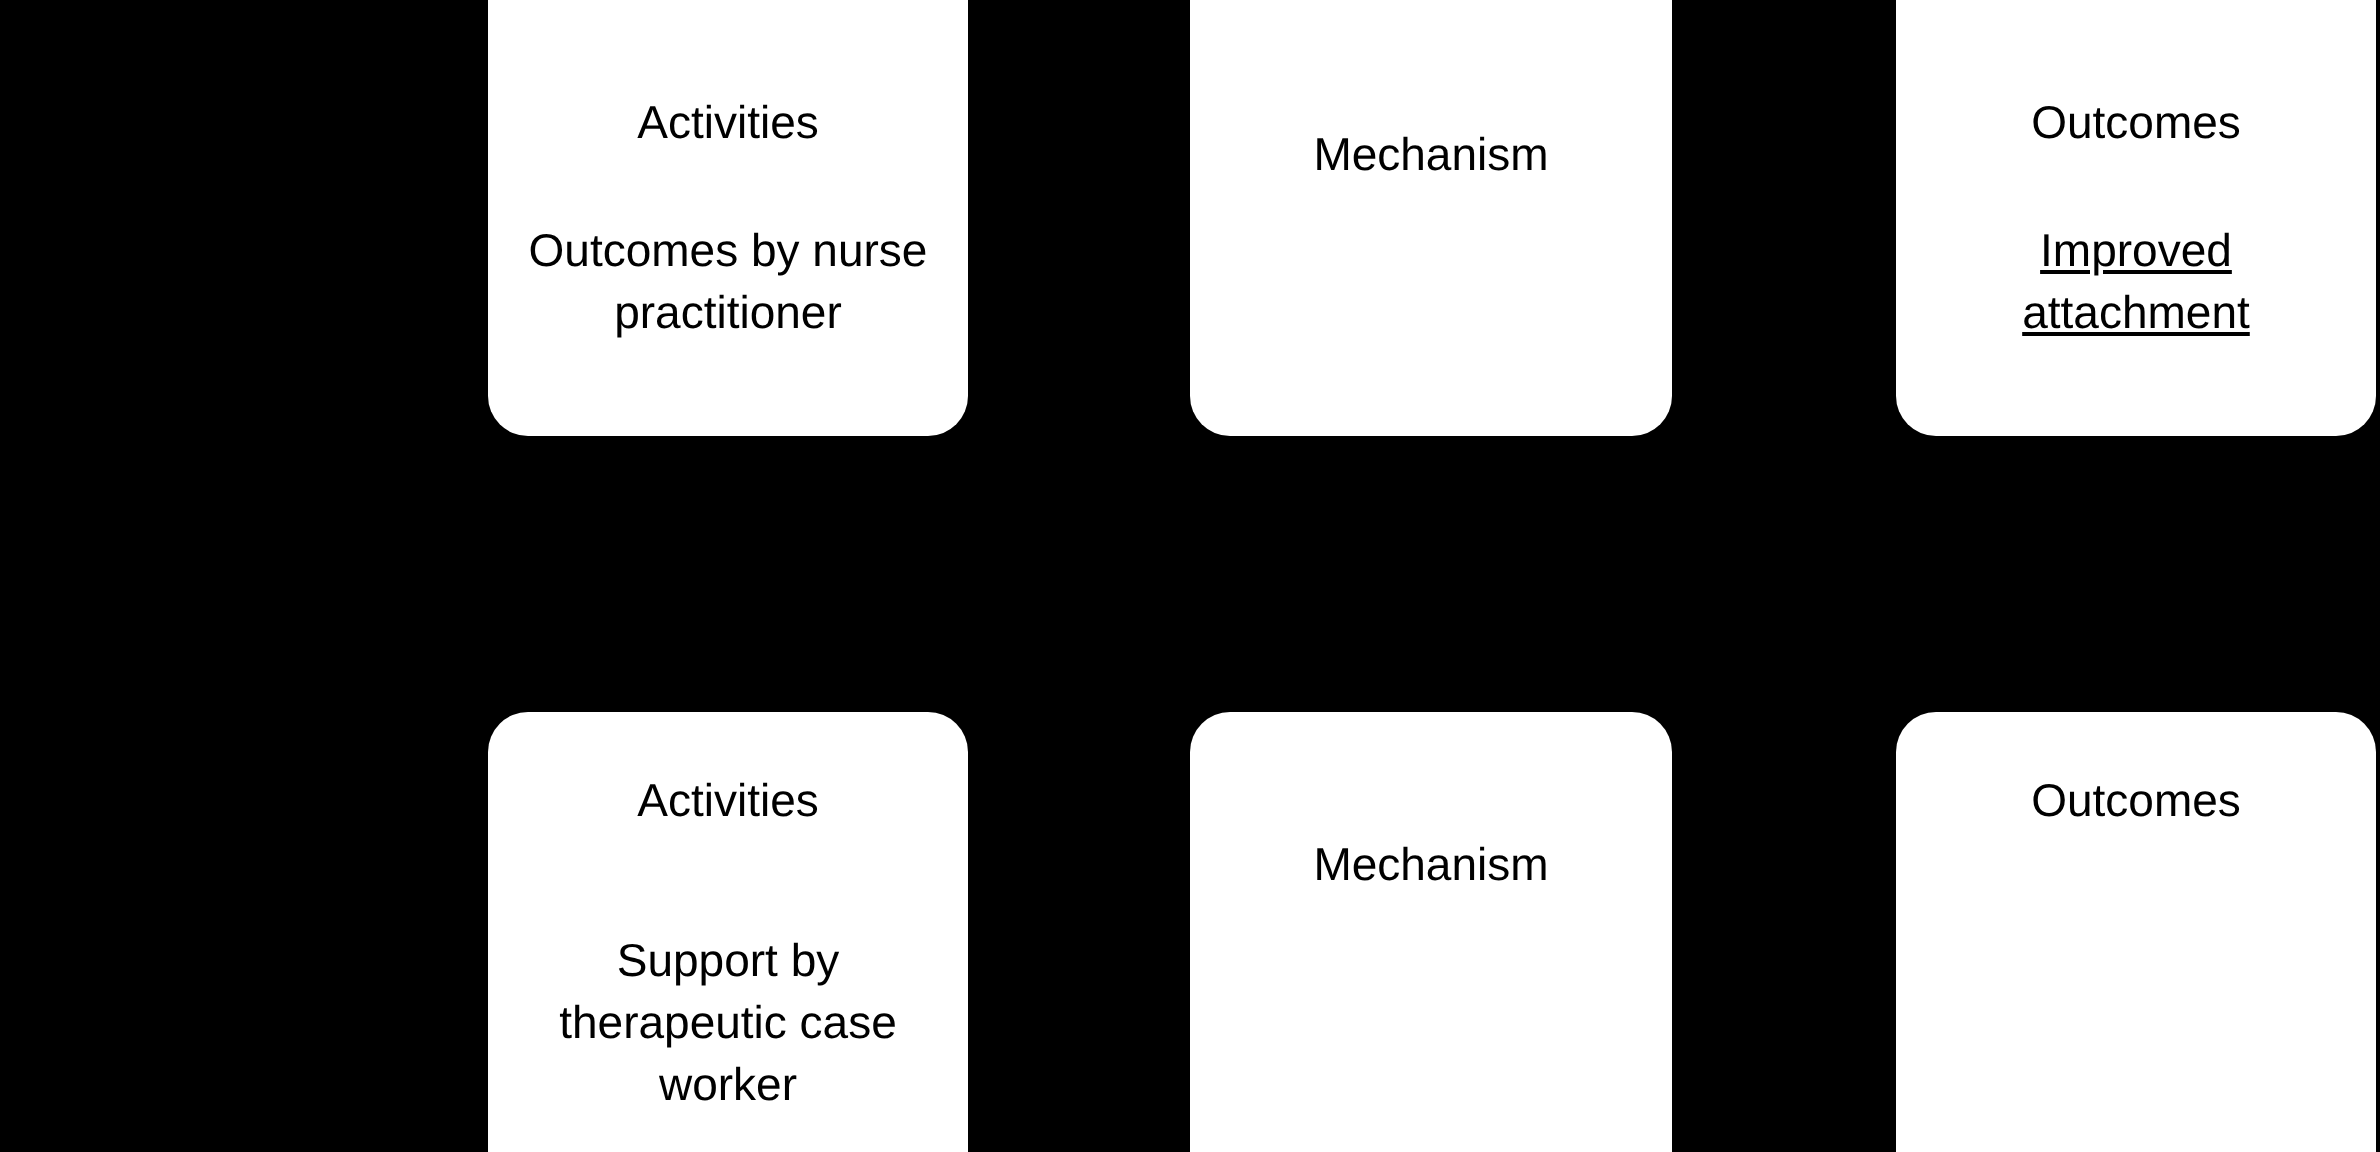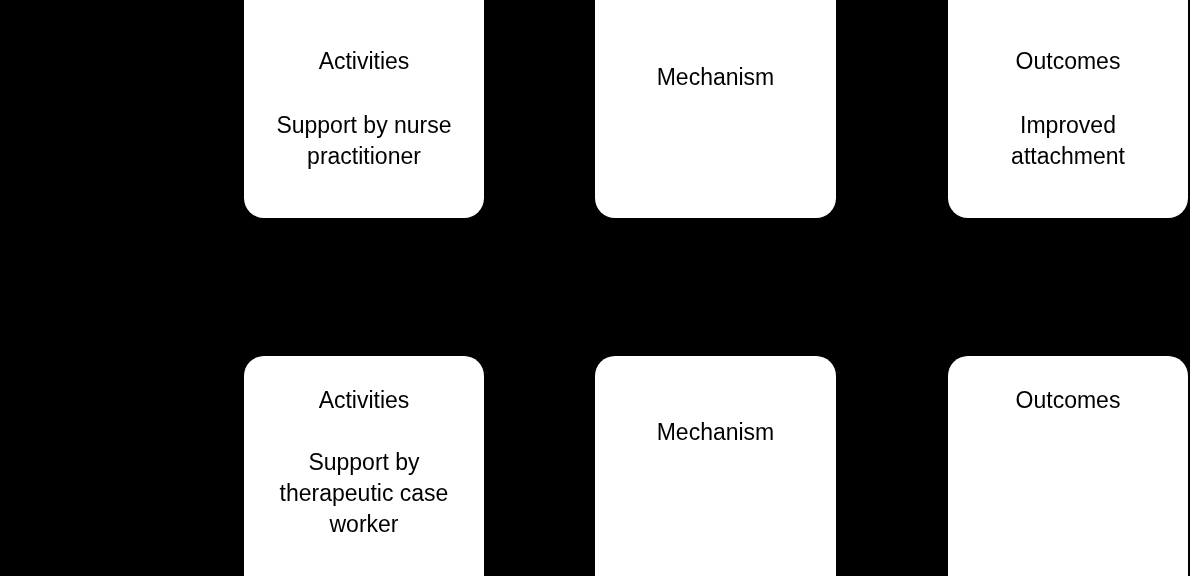--- a/index.html
+++ b/index.html
@@ -58,31 +58,31 @@
     padding-top: 90px;
   }
 
   #box-outcomes-attachment {
     left: 948px;
     top: -28px;
     width: 240px;
     height: 246px;
     padding-top: 74px;
   }
-  #box-outcomes-attachment .node-detail { margin-top: 33px; }
+  #box-outcomes-attachment .node-detail { margin-top: 33px; text-decoration: underline; }
 
   
   #box-activities-caseworker {
     left: 244px;
     top: 356px;
     width: 240px;
     height: 248px;
     padding-top: 29px;
   }
-  #box-activities-caseworker .node-detail { margin-top: 31px; }
+  #box-activities-caseworker .node-detail { margin-top: 49px; }
 
   #box-mechanism-bottom {
     left: 595px;
     top: 356px;
     width: 241px;
     height: 248px;
     padding-top: 61px;
   }
 
   #box-outcomes-behaviour {
@@ -94,21 +94,21 @@
   }
   #box-outcomes-behaviour .node-detail { margin-top: 31px; }
 </style>
 </head>
 <body>
 
 <div id="canvas">
 
   <div class="node-box" id="box-activities-nurse">
     <div class="node-title">Activities</div>
-    <div class="node-detail">Support by nurse
+    <div class="node-detail">Outcomes by nurse
 practitioner</div>
   </div>
 
   <div class="node-box" id="box-mechanism-top">
     <div class="node-title">Mechanism</div>
     <div class="node-detail"></div>
   </div>
 
   <div class="node-box" id="box-outcomes-attachment">
     <div class="node-title">Outcomes</div>

